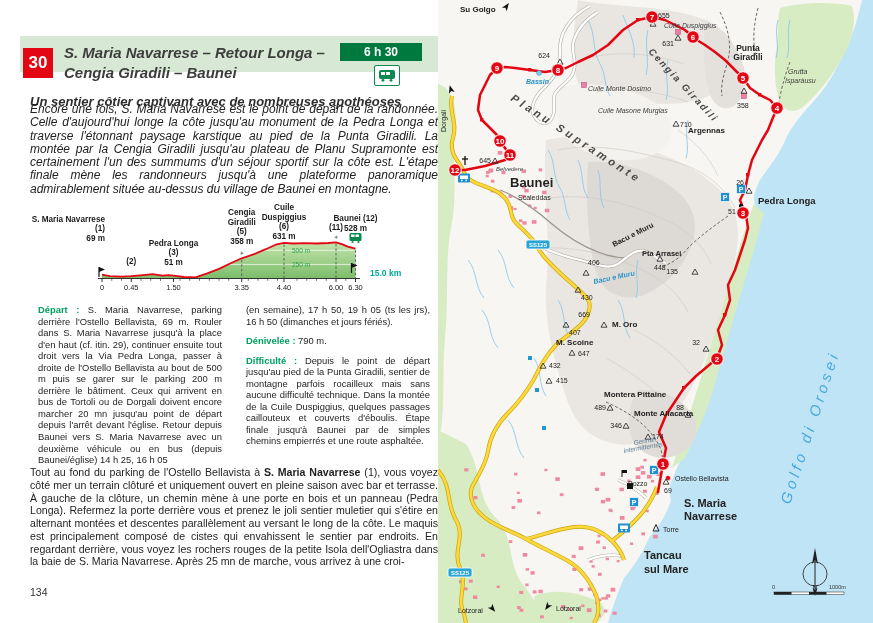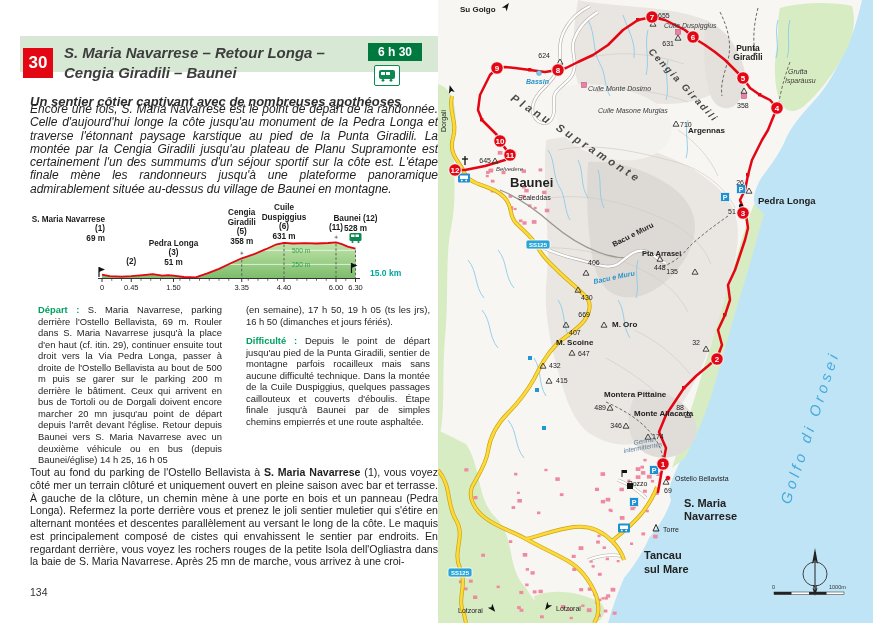--- a/index.html
+++ b/index.html
@@ -4,21 +4,21 @@
 <style>
   html,body{margin:0;padding:0;background:#fff;}
   .page{position:relative;width:873px;height:623px;background:#fff;overflow:hidden;
         font-family:"Liberation Sans",sans-serif;color:#1f1f1f;}
   .hdr{position:absolute;left:20px;top:36px;width:418px;height:36px;background:#d7e8d5;}
   .numbox{position:absolute;left:3px;top:12px;width:30px;height:30px;background:#e30613;color:#fff;
           font:bold 17px/30px "Liberation Sans",sans-serif;text-align:center;}
   .titles{position:absolute;left:44px;top:7px;font-weight:bold;font-style:italic;
           font-size:15px;line-height:20px;color:#3d3d3d;}
   .dur{position:absolute;right:16px;top:7px;background:#00793f;color:#fff;
-       font:bold 12px/16px "Liberation Sans",sans-serif;padding:1px 10px;}
+       font:bold 12px/16px "Liberation Sans",sans-serif;padding:1px 24px;}
   .busbox{position:absolute;right:38px;top:29px;width:24px;height:19px;background:#fff;
           border:1.5px solid #0a8a50;border-radius:2px;display:flex;align-items:center;justify-content:center;}
   .subtitle{position:absolute;left:30px;top:94px;width:408px;font-weight:bold;font-style:italic;
             font-size:13px;color:#2e2e2e;}
   .introtext{position:absolute;left:30px;top:103px;width:408px;font-style:italic;
              font-size:12px;line-height:13.3px;text-align:justify;color:#222;}
   #chart{position:absolute;left:22px;top:201px;width:416px;height:92px;}
   .col{position:absolute;top:296px;width:200px;font-size:9.4px;line-height:11.55px;text-align:justify;color:#1e1e1e;}
   #col1{left:30px;} #col2{left:238px;}
   .col p{margin:8px;}
@@ -158,20 +158,21 @@
         </g>
         <text x="348" y="75" class="ml" style="font-size:8.5px;font-weight:bold;fill:#00a79b">15.0 km</text>
       </g>
   </svg>
 
   <div class="col" id="col1">
       <p><span class="glabel">Départ : </span>S. Maria Navarrese, parking derrière l'Ostello Bellavista, 69 m. Rouler dans S. Maria Navarrese jusqu'à la place d'en haut (cf. itin. 29), continuer ensuite tout droit vers la Via Pedra Longa, passer à droite de l'Ostello Bellavista au bout de 500 m puis se garer sur le parking 200 m derrière le bâtiment. Ceux qui arrivent en bus de Tortoli ou de Dorgali doivent encore marcher 20 mn jusqu'au point de départ depuis l'arrêt devant l'église. Retour depuis Baunei vers S. Maria Navarrese avec un deuxième véhicule ou en bus (depuis Baunei/église) 14 h 25, 16 h 05</p>
     </div>
   <div class="col" id="col2">
       <p>(en semaine), 17 h 50, 19 h 05 (ts les jrs), 16 h 50 (dimanches et jours fériés).</p>
+      <p><span class="glabel">Dénivelée : </span>790 m.</p>
       <p><span class="glabel">Difficulté : </span>Depuis le point de départ jusqu'au pied de la Punta Giradili, sentier de montagne parfois rocailleux mais sans aucune difficulté technique. Dans la montée de la Cuile Duspiggius, quelques passages caillouteux et couverts d'éboulis. Étape finale jusqu'à Baunei par de simples chemins empierrés et une route asphaltée.</p>
     </div>
   <div class="bodytext" id="bodytext"><span>Tout au fond du parking de l'Ostello Bellavista à </span><b>S. Maria Navarrese</b><span> (1), vous voyez côté mer un terrain clôturé et uniquement ouvert en pleine saison avec bar et terrasse. À gauche de la clôture, un chemin mène à une porte en bois et un panneau (Pedra Longa). Refermez la porte derrière vous et prenez le joli sentier muletier qui s'étire en alternant montées et descentes parallèlement au versant le long de la côte. Le maquis est principalement composé de cistes qui envahissent le sentier par endroits. En regardant derrière, vous voyez les rochers rouges de la petite Isola dell'Ogliastra dans la baie de S. Maria Navarrese. Après 25 mn de marche, vous arrivez à une croi-</span></div>
   <div class="pagenum">134</div>
 
   <svg id="map" viewBox="0 0 435 623">
     <rect x="0" y="0" width="435" height="623" fill="#bfe4f6"></rect>
     <path fill="#f8f6f3" d="M0,0 L424,0 C420,18 414,38 405,55 C397,72 388,88 375,102 C362,116 352,128 346,143 C339,158 330,168 322,180 C316,192 314,200 318,207 C312,220 306,230 310,246 C306,262 299,276 296,293 C289,309 292,322 287,337 C283,353 277,369 271,386 C267,402 259,416 253,430 C250,444 245,456 239,468 C234,480 229,488 233,500 C229,514 221,526 211,538 C205,552 196,566 186,578 C180,592 174,608 170,623 L0,623 Z"></path>
     <g id="veg" fill="#d7ecc3">
       <path d="M342,8 C362,3 390,1 414,6 C419,22 414,42 404,58 C394,76 380,94 366,106 C354,116 344,110 340,96 C336,80 336,62 339,46 C341,32 339,20 342,8 Z"></path>

